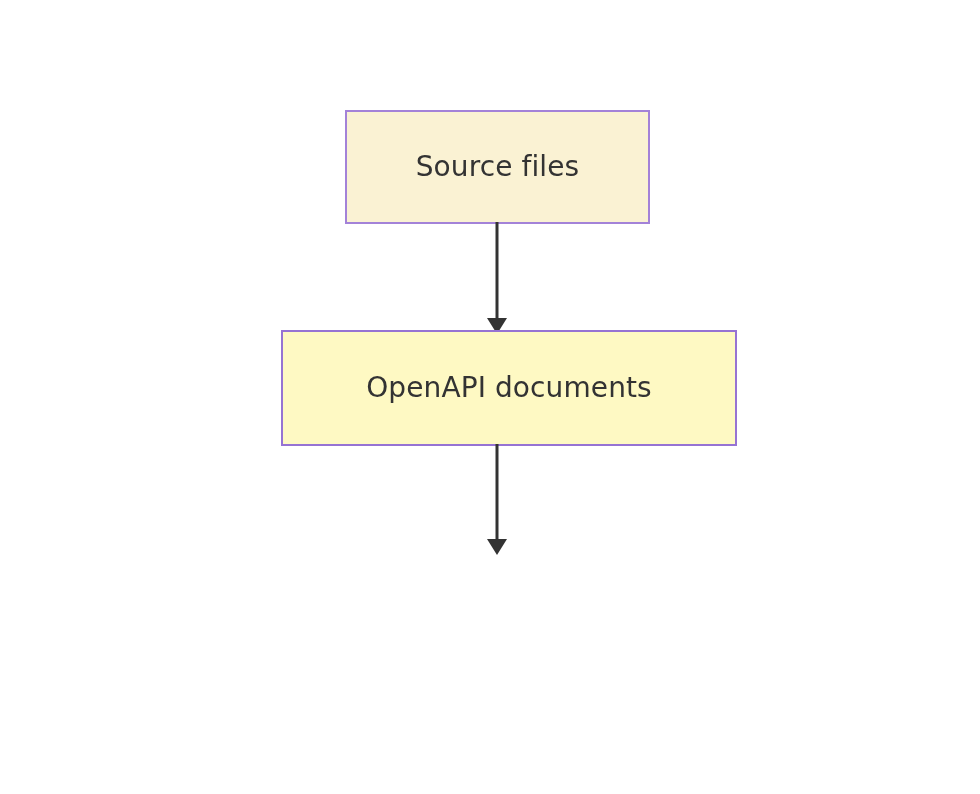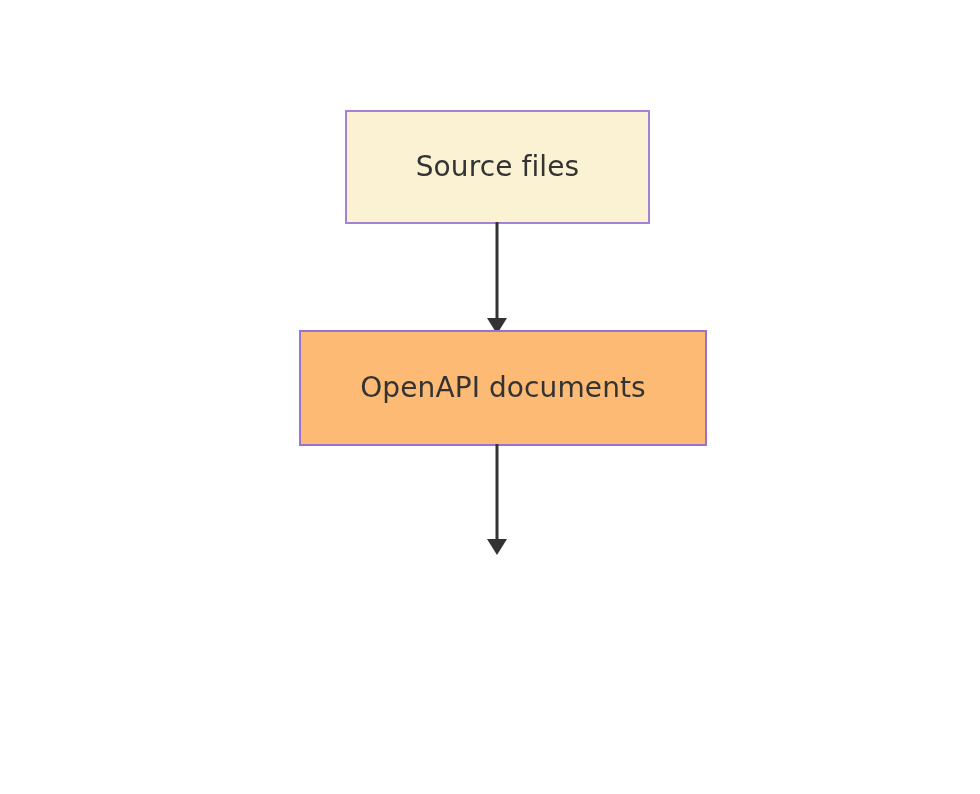--- a/index.html
+++ b/index.html
@@ -44,25 +44,24 @@
     top: 110px;
     width: 305px;
     height: 114px;
     background: #faf2d3;
     border-color: #a382d8;
   }
   
   #node-openapi-documents {
     left: 281px;
     top: 330px;
-    width: 408px;
+    width: 456px;
     height: 116px;
-    background: #fdba74;
+    background: #fef9c3;
     border-color: #9673d3;
-    margin-left: 18px;
   }
   
   #node-published-documentation {
     left: 239px;
     top: 551px;
     width: 515px;
     height: 115px;
     background: #dae8fc;
     border-color: #9673d3;
   }

